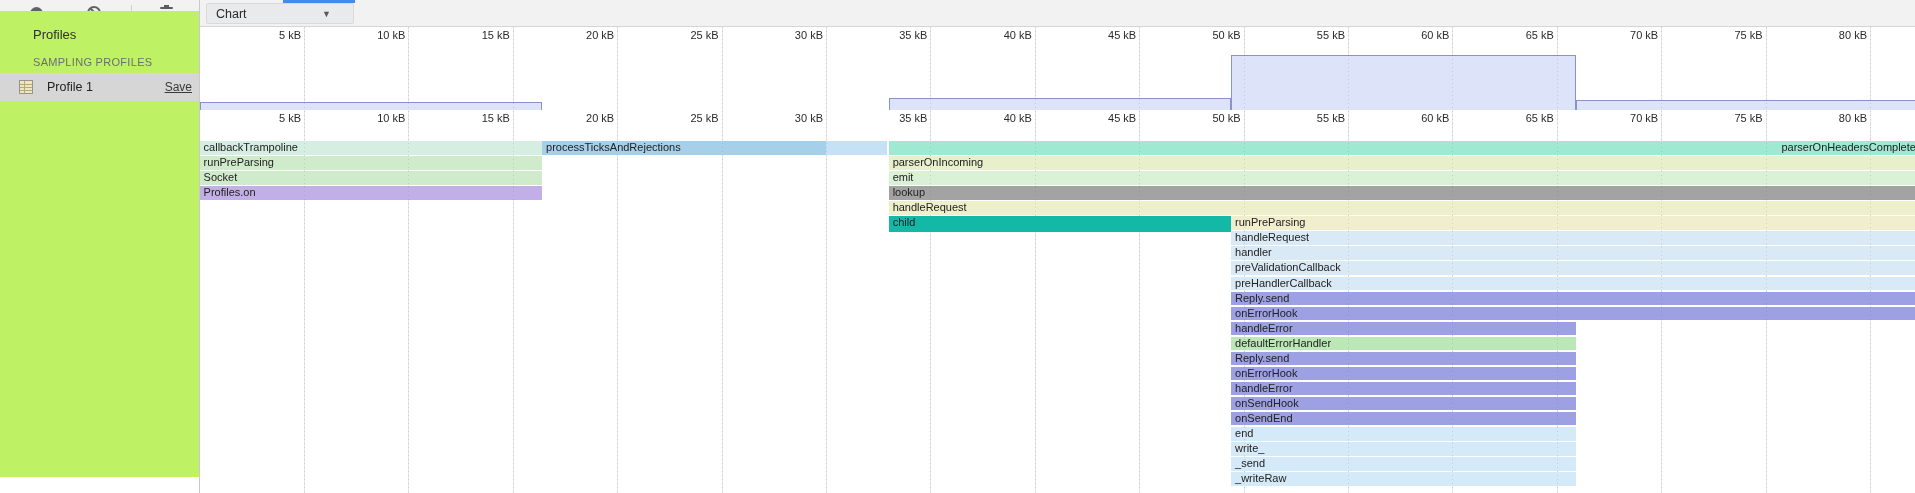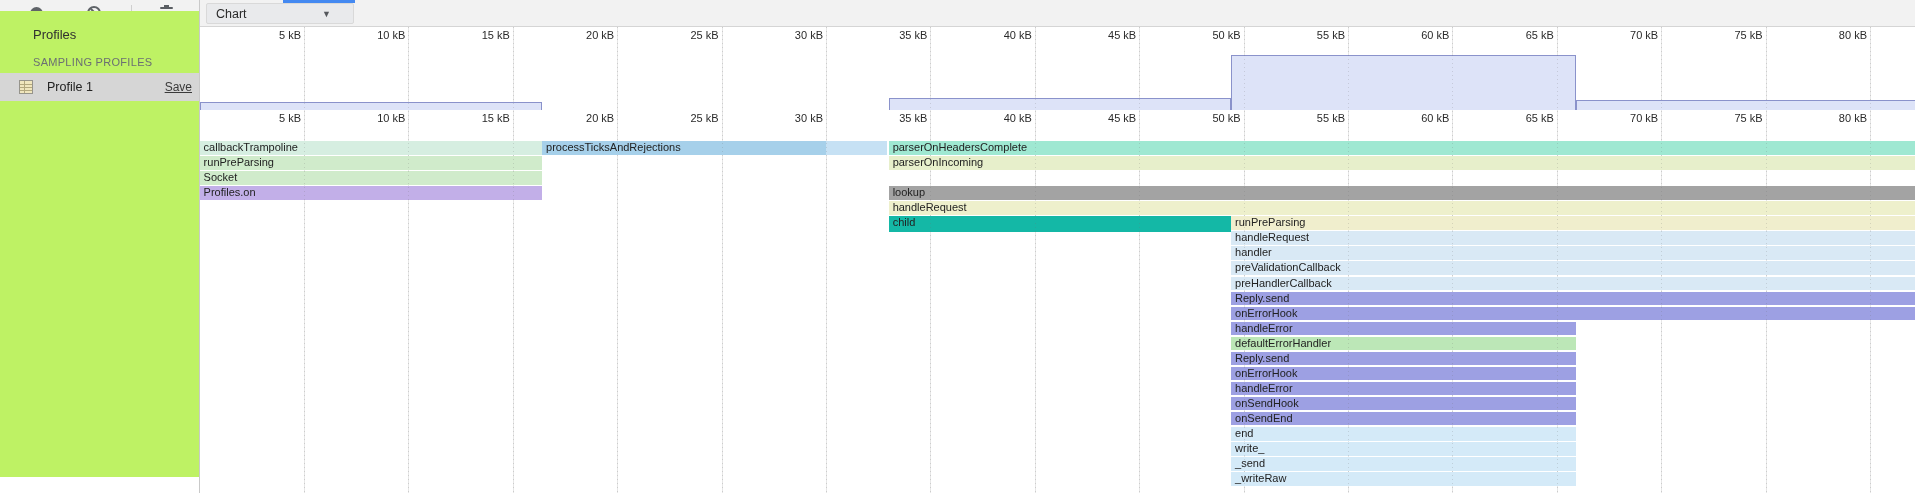--- a/index.html
+++ b/index.html
@@ -77,24 +77,25 @@
     </div>
   </div>
   <div class="sidebar-border"></div>
 
   <div class="chart-region">
     <div id="overview-pane"></div>
     <div class="flame" id="flame">
         <div class="bar" style="left: -0.4px; width: 342.432px; top: 15.05px; height: 13.5px; background: rgb(214, 238, 225);">callbackTrampoline</div>
         <div class="bar" style="left: 342.032px; width: 283.968px; top: 15.05px; height: 13.5px; background: rgb(166, 208, 234);">processTicksAndRejections</div>
         <div class="bar" style="left: 626px; width: 60.552px; top: 15.05px; height: 13.5px; background: rgb(198, 225, 244);"></div>
-        <div class="bar" style="left: 688.64px; width: 1027.3px; top: 15.05px; height: 13.5px; background: rgb(159, 232, 210);">parserOnHeadersComplete</div>
+        <div class="bar" style="left: 688.64px; width: 1027.3px; top: 15.05px; height: 13.5px; background: rgb(159, 232, 210); text-align: right;">parserOnHeadersComplete</div>
         <div class="bar" style="left: -0.4px; width: 342.432px; top: 30.1px; height: 13.5px; background: rgb(208, 235, 203);">runPreParsing</div>
         <div class="bar" style="left: 688.64px; width: 1027.3px; top: 30.1px; height: 13.5px; background: rgb(231, 239, 203);">parserOnIncoming</div>
         <div class="bar" style="left: -0.4px; width: 342.432px; top: 45.15px; height: 13.5px; background: rgb(208, 235, 203);">Socket</div>
+        <div class="bar" style="left: 688.64px; width: 1027.3px; top: 45.15px; height: 13.5px; background: rgb(218, 240, 215);">emit</div>
         <div class="bar" style="left: -0.4px; width: 342.432px; top: 60.2px; height: 13.5px; background: rgb(194, 175, 232);">Profiles.on</div>
         <div class="bar" style="left: 688.64px; width: 1027.3px; top: 60.2px; height: 13.5px; background: #a3a3a3;">lookup</div>
         <div class="bar" style="left: 688.64px; width: 1027.3px; top: 75.25px; height: 13.5px; background: rgb(238, 240, 204);">handleRequest</div>
         <div class="bar dotted" style="left: 688.64px; width: 342.432px; top: 90.3px; height: 16px; background: #14b8a6;">child</div>
         <div class="bar" style="left: 1031.07px; width: 684.864px; top: 90.3px; height: 13.5px; background: rgb(240, 238, 205);">runPreParsing</div>
         <div class="bar" style="left: 1031.07px; width: 684.864px; top: 105.35px; height: 13.5px; background: rgb(217, 233, 245);">handleRequest</div>
         <div class="bar" style="left: 1031.07px; width: 684.864px; top: 120.4px; height: 13.5px; background: rgb(217, 233, 245);">handler</div>
         <div class="bar" style="left: 1031.07px; width: 684.864px; top: 135.45px; height: 13.5px; background: rgb(217, 233, 245);">preValidationCallback</div>
         <div class="bar" style="left: 1031.07px; width: 684.864px; top: 150.5px; height: 13.5px; background: rgb(217, 233, 245);">preHandlerCallback</div>
         <div class="bar" style="left: 1031.07px; width: 684.864px; top: 165.55px; height: 13.5px; background: rgb(157, 160, 227);">Reply.send</div>

